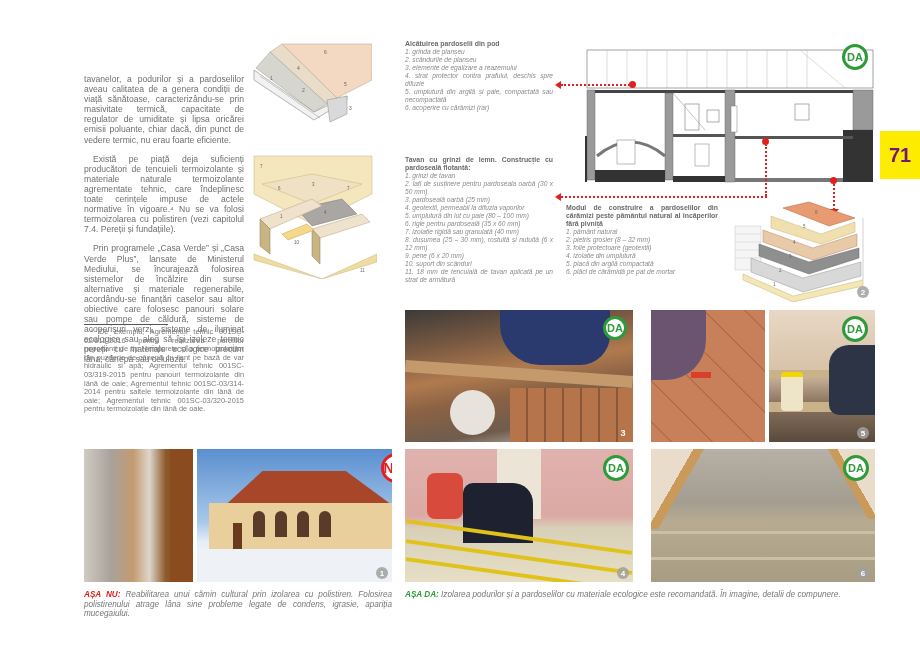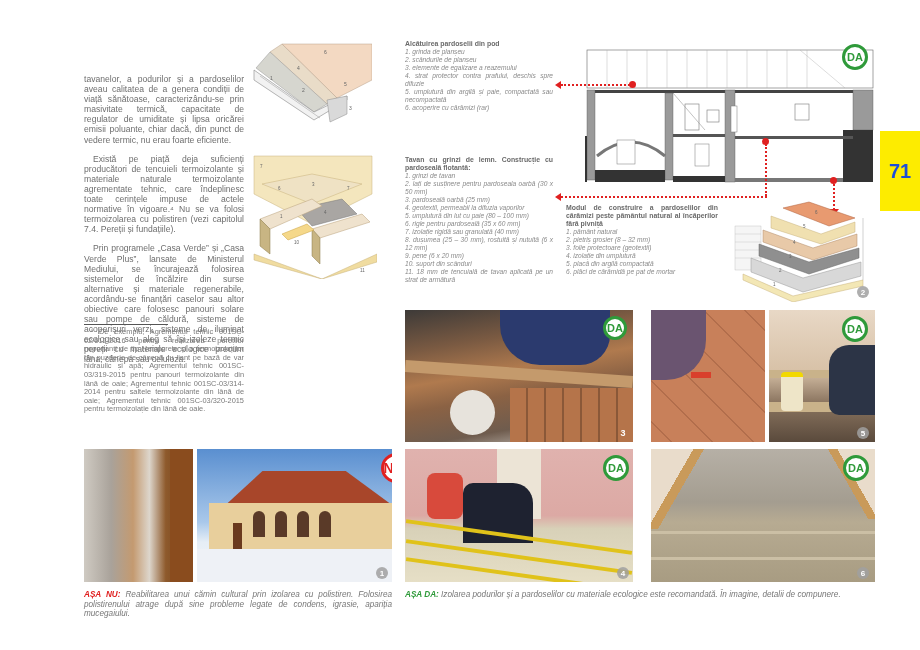--- a/index.html
+++ b/index.html
@@ -15,22 +15,22 @@
   .caption-block .title { font-style:normal; font-weight:bold; color:#6a6a6a; font-size:6.9px; }
   .caption-block .justify { text-align:justify; }
   .caption-block div { margin:0; }
   .photo { position:absolute; overflow:hidden; }
   .badge { position:absolute; width:24px; height:24px; border-radius:50%; background:#fff;
            border:3px solid #2f9a3a; color:#2f9a3a; font-weight:bold; font-size:11px;
            display:flex; align-items:center; justify-content:center; box-sizing:border-box; }
   .badge.nu { border-color:#e02020; color:#e02020; font-size:14px;margin-left:24px; }
   .numdot { position:absolute; width:12px; height:12px; border-radius:50%; background:rgba(160,160,160,0.85);
             color:#fff; font-size:8px; font-weight:bold; display:flex; align-items:center; justify-content:center; }
-  .page-tab { position:absolute; left:880px; top:131px; width:40px; height:80px; background:#fdec00;
-              color:#1d4ed8; font-weight:bold; font-size:20px; display:flex; align-items:center; justify-content:center; }
+  .page-tab { position:absolute; left:880px; top:131px; width:40px; height:48px; background:#fdec00;
+              color:#701a75; font-weight:bold; font-size:20px; display:flex; align-items:center; justify-content:center; }
   .bottom-caption { font-size:8.2px; line-height:9.6px; color:#777; font-style:italic; }
   .bottom-caption .lead-nu { color:#e02020; font-weight:bold; font-style:italic; }
   .bottom-caption .lead-da { color:#2f9a3a; font-weight:bold; }
   .dotline-h { position:absolute; height:0; border-top:2px dotted #e02020; }
   .dotline-v { position:absolute; width:0; border-left:2px dotted #e02020; }
   .reddot { position:absolute; width:7px; height:7px; border-radius:50%; background:#e02020; }
   .arrow-left { position:absolute; width:0; height:0; border-top:4px solid transparent; border-bottom:4px solid transparent; border-right:6px solid #e02020; }
   .arrow-down { position:absolute; width:0; height:0; border-left:5px solid transparent; border-right:5px solid transparent; border-top:6px solid #e02020; }
 </style>
 </head>
@@ -258,18 +258,18 @@
 <div class="photo" style="left:651px; top:449px; width:224px; height:133px; background:linear-gradient(180deg,#b6b0a6 0%,#a49d90 40%,#b7ab92 55%,#a89c82 100%);">
   <div class="abs" style="left:0; top:0; width:60px; height:80px; background:linear-gradient(120deg,#e9dccb 0 40%,#c99a5a 40% 50%,transparent 50%);"></div>
   <div class="abs" style="left:170px; top:0; width:54px; height:70px; background:linear-gradient(240deg,#e9dccb 0 40%,#c99a5a 40% 50%,transparent 50%);"></div>
   <div class="abs" style="left:0; top:82px; width:224px; height:3px; background:#cbbfa5;"></div>
   <div class="abs" style="left:0; top:108px; width:224px; height:3px; background:#cbbfa5;"></div>
   <div class="badge" style="left:192px; top:6px; width:26px; height:26px;">DA</div>
   <div class="numdot" style="left:206px; top:118px;">6</div>
 </div>
 
 <div class="abs bottom-caption" style="left:84px; top:590px; width:308px; text-align:justify;">
-  <span class="lead-nu">AȘA NU:</span><span> Reabilitarea unui cămin cultural prin izolarea cu polistiren. Folosirea polistirenului atrage după sine probleme legate de condens, igrasie, apariția mucegaiului.</span>
+  <span class="lead-nu">AȘA NU:</span><span> Reabilitarea unui cămin cultural prin izolarea cu polistiren. Folosirea polistirenului atrage lâna sine probleme legate de condens, igrasie, apariția mucegaiului.</span>
 </div>
 
 <div class="abs bottom-caption" style="left:405px; top:590px; width:470px;">
   <span class="lead-da">AȘA DA:</span><span> Izolarea podurilor și a pardoselilor cu materiale ecologice este recomandată. În imagine, detalii  de compunere.</span>
 </div>
 
 </body></html>

